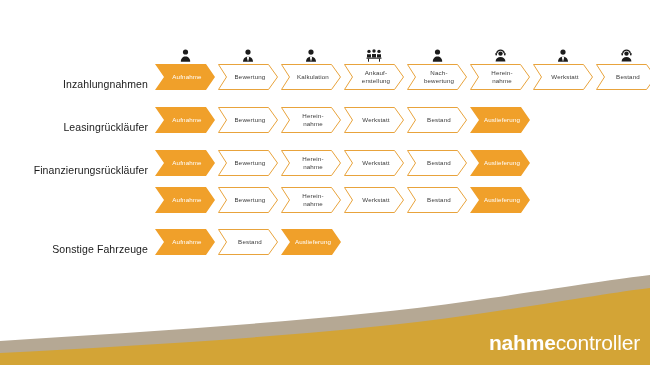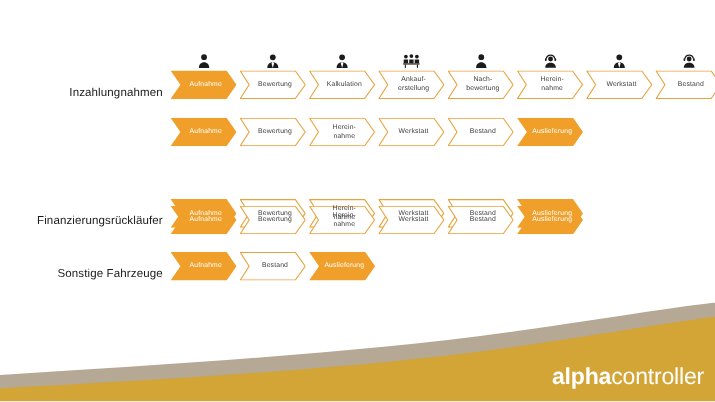--- a/index.html
+++ b/index.html
@@ -249,20 +249,21 @@
           </div>
           <div class="chev hollow">
             <svg class="shape" viewBox="0 0 60 26" preserveAspectRatio="none">
               <polygon points="0.5,0.5 50.5,0.5 59.5,13 50.5,25.5 0.5,25.5 8.5,13" fill="#FFFFFF" stroke="#E8A33C" stroke-width="1"></polygon>
             </svg>
             <span class="lbl">Bestand</span>
           </div>
         </div>
       </div>
       <div class="row" style="top: 107px;">
+        <div class="row-label">Leasingrückläufer</div>
         <div class="chev-track">
           <div class="chev filled">
             <svg class="shape" viewBox="0 0 60 26" preserveAspectRatio="none">
               <polygon points="0,0 51,0 60,13 51,26 0,26 9,13" fill="#F0A02A" stroke="none" stroke-width="0"></polygon>
             </svg>
             <span class="lbl">Aufnahme</span>
           </div>
           <div class="chev hollow">
             <svg class="shape" viewBox="0 0 60 26" preserveAspectRatio="none">
               <polygon points="0.5,0.5 50.5,0.5 59.5,13 50.5,25.5 0.5,25.5 8.5,13" fill="#FFFFFF" stroke="#E8A33C" stroke-width="1"></polygon>
@@ -289,21 +290,21 @@
             <span class="lbl">Bestand</span>
           </div>
           <div class="chev filled">
             <svg class="shape" viewBox="0 0 60 26" preserveAspectRatio="none">
               <polygon points="0,0 51,0 60,13 51,26 0,26 9,13" fill="#F0A02A" stroke="none" stroke-width="0"></polygon>
             </svg>
             <span class="lbl">Auslieferung</span>
           </div>
         </div>
       </div>
-      <div class="row" style="top: 150px; margin-top: 31px;">
+      <div class="row" style="top: 150px;">
         <div class="row-label">Finanzierungsrückläufer</div>
         <div class="chev-track">
           <div class="chev filled">
             <svg class="shape" viewBox="0 0 60 26" preserveAspectRatio="none">
               <polygon points="0,0 51,0 60,13 51,26 0,26 9,13" fill="#F0A02A" stroke="none" stroke-width="0"></polygon>
             </svg>
             <span class="lbl">Aufnahme</span>
           </div>
           <div class="chev hollow">
             <svg class="shape" viewBox="0 0 60 26" preserveAspectRatio="none">
@@ -404,14 +405,14 @@
       </div>
     </div>
 </div>
 
 <svg id="footer-swoosh" viewBox="0 0 650 90" preserveAspectRatio="none">
   <path d="M0,66 C150,56 330,46 470,26 C560,13 615,4 650,0 L650,90 L0,90 Z" fill="#B5A894"></path>
   <path d="M0,78 C150,70 330,60 470,40 C560,27 615,17 650,13 L650,90 L0,90 Z" fill="#D3A436"></path>
 </svg>
 
 <div id="logo">
-  <span class="lg-a">alpha</span><span class="lg-b">controller</span>
+  <span class="lg-a">nahme</span><span class="lg-b">controller</span>
 </div>
 
 </body></html>

